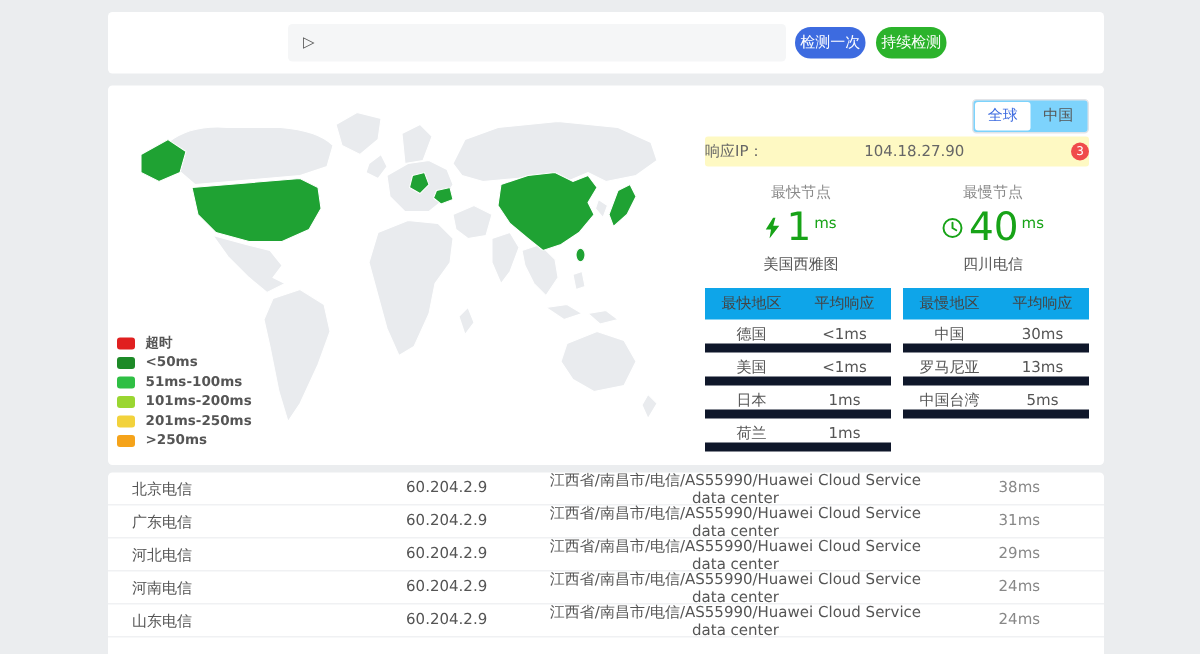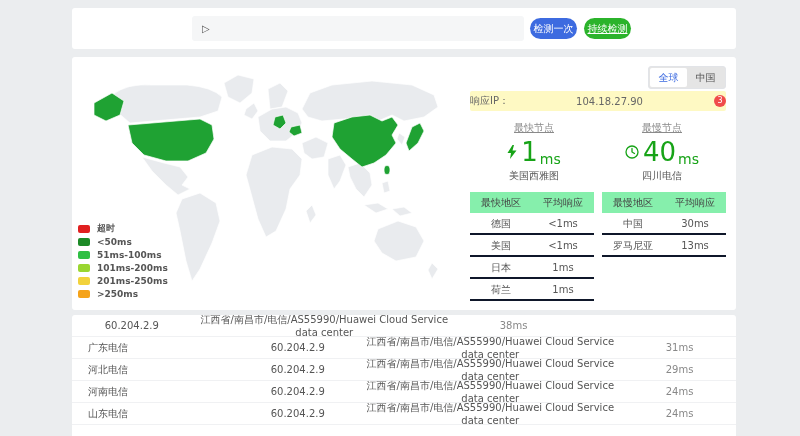--- a/index.html
+++ b/index.html
@@ -21,65 +21,65 @@
     background:#f5f6f7; border-radius:3px; display:flex; align-items:center;
     padding:0 10px; font-size:11px; color:#333; cursor:text;
   }
   .play-icon { font-size:10px; color:#555; margin-right:8px; }
   .pill-btn {
     position:absolute; top:10px; width:47px; height:21px; border:none;
     border-radius:11px; color:#fff; font-size:10px; line-height:21px;
     text-align:center; cursor:pointer; font-family:inherit;
   }
   .btn-check { left:458px; background:var(--blue); }
-  .btn-cont  { left:512px; background:var(--green);text-decoration:underline; }
+  .btn-cont  { left:512px; background:var(--green); }
 
   
   .main-card { left:72px; top:57px; width:664px; height:253px; }
   .map-svg { position:absolute; left:6px; top:6px; }
   .country { stroke:#fff; stroke-width:0.7; fill:var(--map-base); }
   .country.hl { fill:var(--map-green); }
 
   .legend { position:absolute; left:6px; top:165px;font-weight:bold; }
   .legend-item { display:flex; align-items:center; height:13px; }
   .legend-swatch { width:12px; height:8px; border-radius:2px; margin-right:7px; }
   .legend-label { font-size:9px; color:#555; }
 
   
   .tabs {
     position:absolute; right:10px; top:9px; display:flex;
-    background:#e5e5e5; border:1px solid #e2e4e8; border-radius:3px; padding:1px;
+    background:#7dd3fc; border:1px solid #e2e4e8; border-radius:3px; padding:1px;
   }
   .tab { width:37px; height:19px; line-height:19px; text-align:center; font-size:10px;
          color:#555; cursor:pointer; border-radius:2px; }
   .tab.active { background:#fff; color:var(--blue); }
 
   .ip-bar {
     position:absolute; left:398px; top:34px; width:256px; height:20px;
     background:#fef9c3; display:flex; align-items:center; justify-content:space-between;
     font-size:10px; color:#666; border-radius:2px;
   }
   .ip-badge {
     width:12px; height:12px; border-radius:50%; background:var(--badge-red);
     color:#fff; font-size:8px; line-height:12px; text-align:center; margin-left:4px;
   }
 
   .stats { position:absolute; left:398px; top:64px; width:256px; display:flex; }
   .stat { width:128px; text-align:center; }
-  .stat-title { font-size:10px; color:#8a8a8a;text-decoration:underline; }
+  .stat-title { font-size:10px; color:#8a8a8a; }
   .stat-value { display:flex; align-items:center; justify-content:center; margin-top:2px; height:30px; }
   .stat-num { font-size:26px; color:var(--stat-green); margin:0 2px 0 4px; }
-  .stat-unit { font-size:14px; color:var(--stat-green); align-self:flex-end; margin-bottom:0;text-align:right; }
+  .stat-unit { font-size:10px; color:var(--stat-green); align-self:flex-end; margin-bottom:12px;text-align:right; }
   .stat-loc { font-size:10px; color:#555; margin-top:2px; }
 
   .mini-tables { position:absolute; left:398px; top:135px; width:256px; display:flex; gap:8px; }
   .mini-table { width:124px; }
-  .mini-head { display:flex; height:21px; background:#86efac; }
+  .mini-head { display:flex; height:21px; background:#0ea5e9; }
   .mini-head span { width:50%; text-align:center; font-size:10px; color:#444; line-height:21px; }
-  .mini-row { display:flex; height:22px; border-bottom:2px solid #0f172a; }
+  .mini-row { display:flex; height:22px; border-bottom:6px solid #0f172a; }
   .mini-row span { width:50%; text-align:center; font-size:10px; color:#555; line-height:22px; }
 
   
   .table-card { left:72px; top:315px; width:664px; height:130px; overflow:hidden; }
   .t-head { display:flex; height:24px; background:#f7f8fa; align-items:center; }
   .t-head span { font-size:10px; color:#333; }
   .t-row { display:flex; height:22px; border-bottom:1px solid #f0f1f3; align-items:center; }
   .t-row span { font-size:10px; color:#555; }
   .c1 { width:25%; padding-left:16px; text-align:left; }
   .c2 { width:18%; text-align:center; }
@@ -236,30 +236,35 @@
           <div class="mini-row">
             <span>中国</span>
             <span>30ms</span>
           </div>
 
           <div class="mini-row">
             <span>罗马尼亚</span>
             <span>13ms</span>
           </div>
 
+          <div class="mini-row">
+            <span>中国台湾</span>
+            <span>5ms</span>
+          </div>
 
         </div>
     </div>
   </div>
 </div>
 
 <div class="card table-card">
   <div>
 
       <div class="t-row">
+        <span class="c1">北京电信</span>
         <span class="c2">60.204.2.9</span>
         <span class="c3">江西省/南昌市/电信/AS55990/Huawei Cloud Service data center</span>
         <span class="c4">38ms</span>
       </div>
 
       <div class="t-row">
         <span class="c1">广东电信</span>
         <span class="c2">60.204.2.9</span>
         <span class="c3">江西省/南昌市/电信/AS55990/Huawei Cloud Service data center</span>
         <span class="c4">31ms</span>

